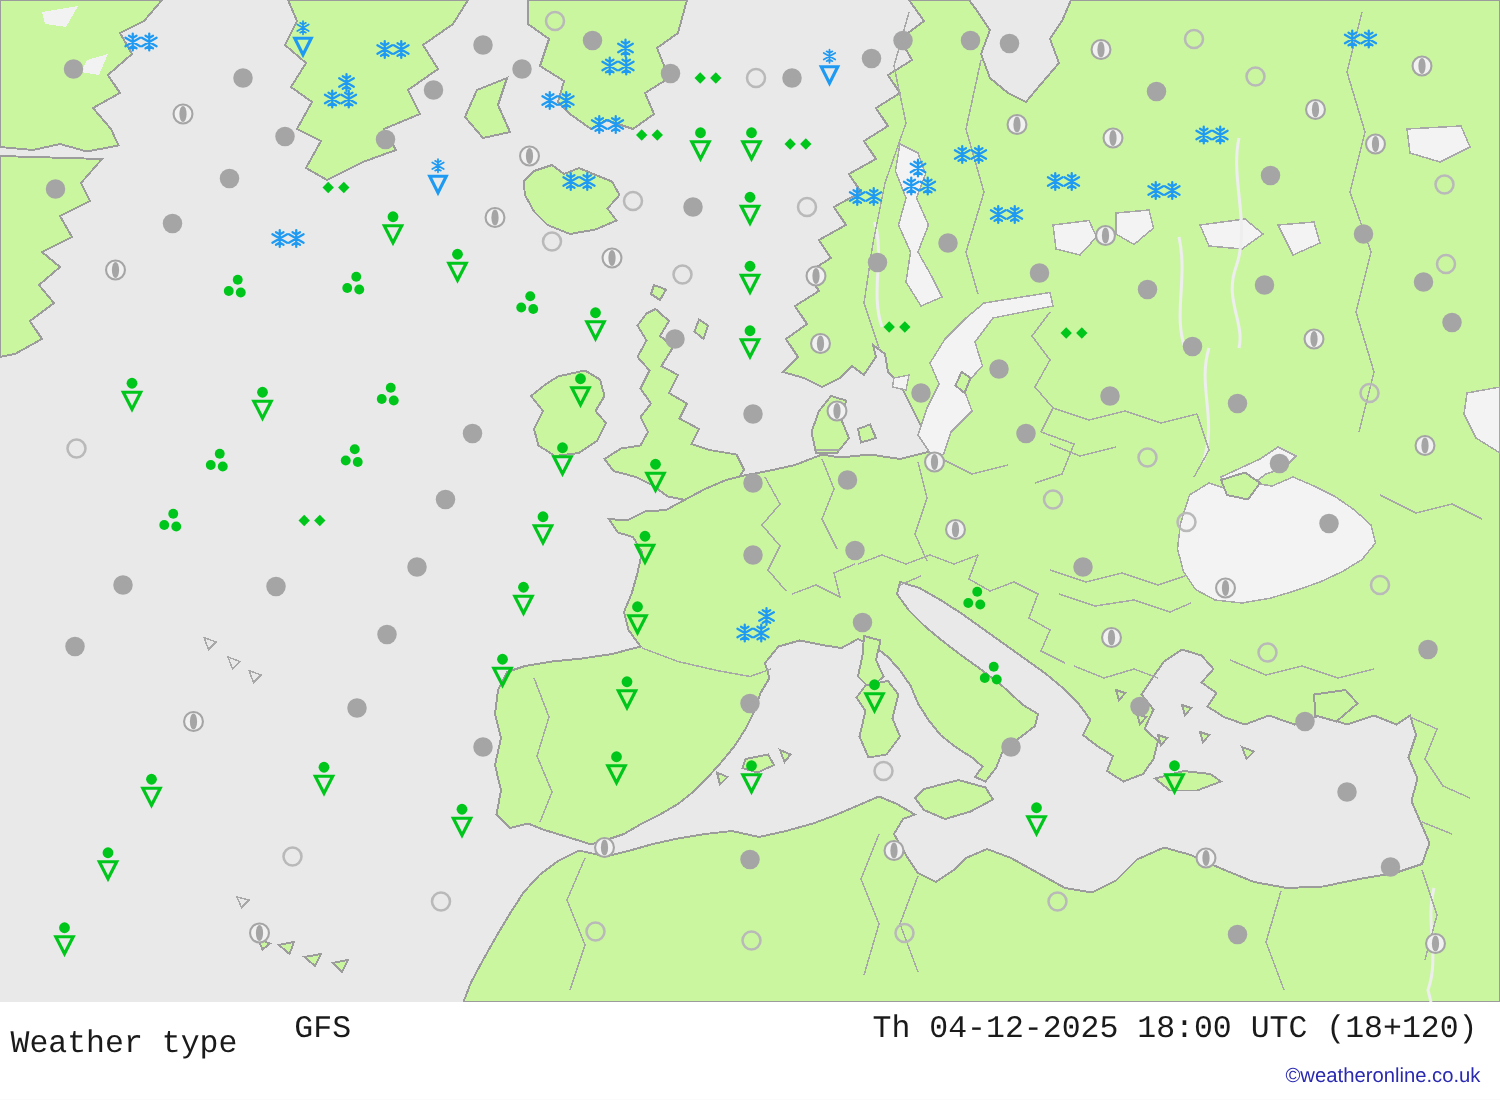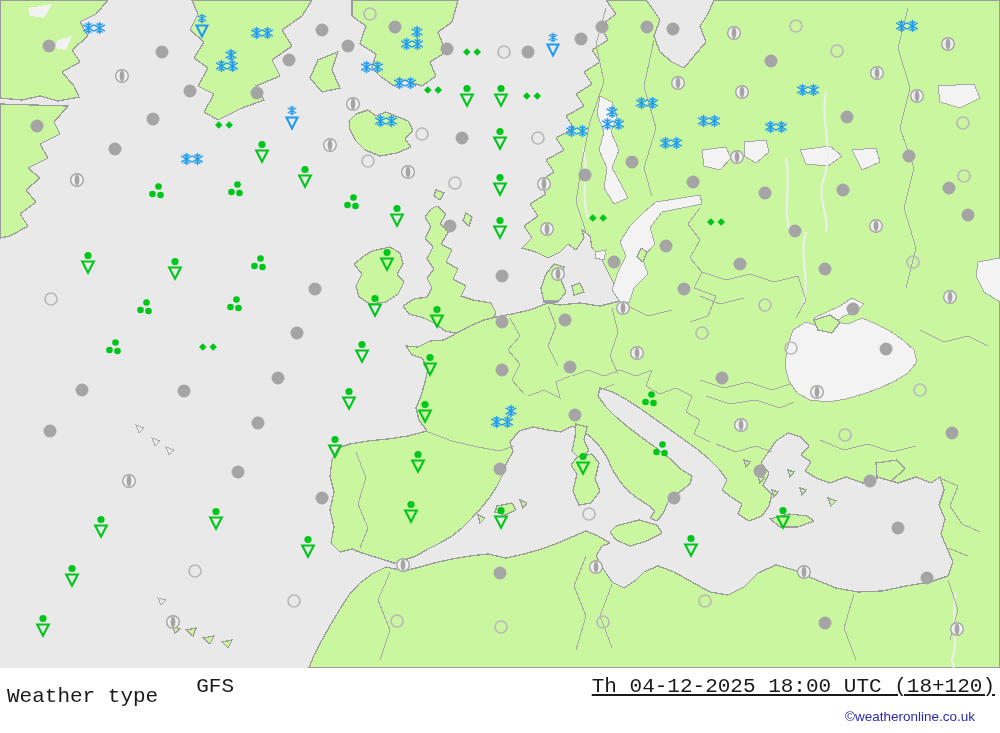--- a/index.html
+++ b/index.html
@@ -20,22 +20,22 @@
   .ovc{fill:#a5a5a5;stroke:none;}
   .clr{fill:none;stroke:#b9b9b9;stroke-width:1.7;}
   .prt-c{fill:#f1f1f1;stroke:#a5a5a5;stroke-width:1.4;}
   .prt-e{fill:#a5a5a5;stroke:none;}
   .bar{position:absolute;top:668px;left:0;width:1000px;height:36px;background:#ffffff;
        display:flex;align-items:center;font-family:"Liberation Mono",monospace;
        font-size:21px;color:#1a1a1a;white-space:pre;}
   .bar .lbl{margin-left:7px;margin-top:20px;}
   .bar .model{margin-left:38px;}
   .bar .spacer{flex:1;}
-  .bar .dt{margin-right:5px;text-decoration:underline;}
-  .copyright{position:absolute;top:709px;right:25px;font-size:13.5px;color:#2a2ab0;
+  .bar .dt{margin-right:15px;}
+  .copyright{position:absolute;top:709px;right:13px;font-size:13.5px;color:#2a2ab0;
              font-family:"Liberation Sans",sans-serif;text-decoration:none;}
 </style>
 </head>
 <body>
 
 <div class="screen">
 
   <svg id="map" width="1000" height="668" viewBox="0 0 1000 668" xmlns="http://www.w3.org/2000/svg">
     <defs>
       <g id="flake">

